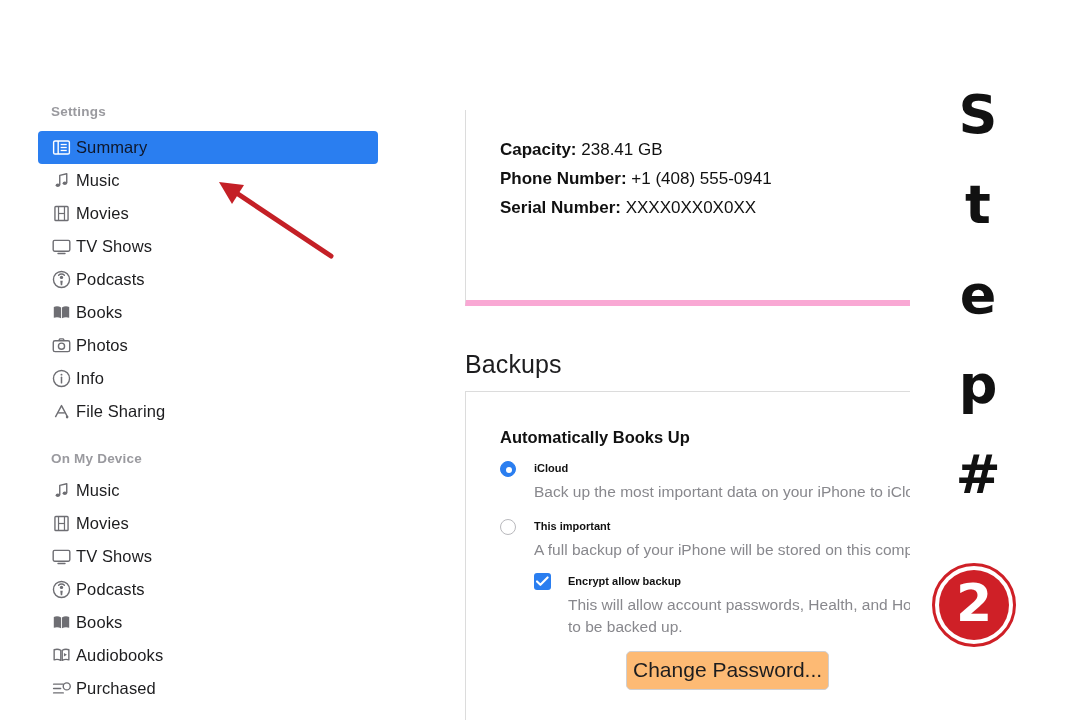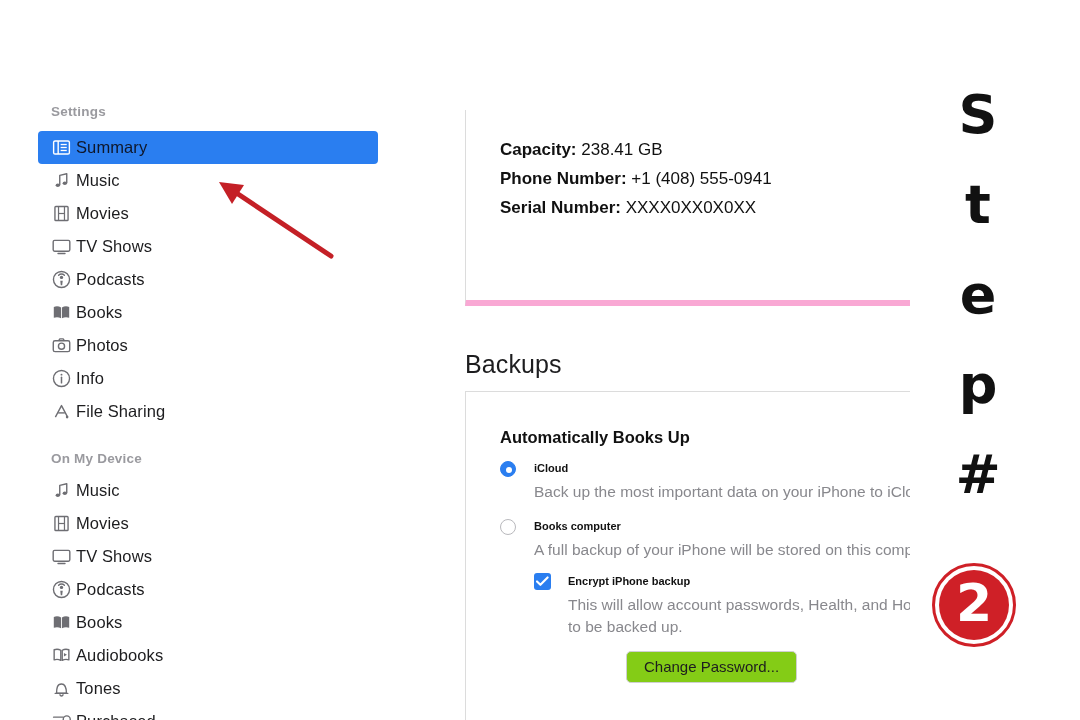--- a/index.html
+++ b/index.html
@@ -73,22 +73,22 @@
   .opt-desc{font-size:15.5px;color:#88888d;line-height:21.5px;margin-top:2px;width:430px;}
 
   .sub{margin-left:34px;margin-top:11px;position:relative;padding-left:34px;}
   .chk{
     position:absolute;left:0;top:2px;width:17px;height:17px;border-radius:3px;
     background:#2a7ef0;box-sizing:border-box;
   }
   .chk svg{position:absolute;left:2px;top:3px;}
   .btn{
     display:inline-block;margin-left:58px;margin-top:14px;
-    padding:6px 17px 7px;border:1px solid #cfcfd2;border-radius:5px;background:#84cc16;
-    font-size:15px;color:#1d1d1f;white-space:nowrap;
+    padding:6px 6px 7px;border:1px solid #cfcfd2;border-radius:5px;background:#fdba74;
+    font-size:21px;color:#1d1d1f;white-space:nowrap;
   }
 
   
   .arrow{position:absolute;left:200px;top:160px;pointer-events:none;}
   .step-col{
     position:absolute;left:938px;top:70px;width:80px;
     display:flex;flex-direction:column;align-items:center;
   }
   .step-ch{
     font-size:54px;font-weight:bold;color:#111;line-height:90px;
@@ -261,30 +261,20 @@
               <path d="M3.6 5.4c2.5-.8 5-.8 7.6.6v11.6c-2.6-1.4-5.1-1.4-7.6-.6z" fill="none" stroke="currentColor" stroke-width="1.6" stroke-linejoin="round"></path>
                <path d="M20.4 5.4c-2.5-.8-5-.8-7.6.6v11.6c2.6-1.4 5.1-1.4 7.6-.6z" fill="none" stroke="currentColor" stroke-width="1.6" stroke-linejoin="round"></path>
                <path d="M14.8 9.2l3.4 2-3.4 2z" fill="currentColor"></path>
             </svg>
           </span>
       <span class="side-lbl">Audiobooks</span>
     </div>
     <div class="side-row">
       <span class="side-ico">
             <svg width="21" height="21" viewBox="0 0 24 24">
-              <path d="M6.4 17.4c0-5.8.6-10.6 5.6-10.6s5.6 4.8 5.6 10.6z" fill="none" stroke="currentColor" stroke-width="1.6" stroke-linejoin="round"></path>
-               <line x1="4.8" y1="17.6" x2="19.2" y2="17.6" stroke="currentColor" stroke-width="1.6" stroke-linecap="round"></line>
-               <path d="M10.2 19.2a1.9 1.9 0 0 0 3.6 0" fill="none" stroke="currentColor" stroke-width="1.6" stroke-linecap="round"></path>
-            </svg>
-          </span>
-      <span class="side-lbl">Tones</span>
-    </div>
-    <div class="side-row">
-      <span class="side-ico">
-            <svg width="21" height="21" viewBox="0 0 24 24">
               <line x1="3" y1="7" x2="14" y2="7" stroke="currentColor" stroke-width="1.7" stroke-linecap="round"></line>
                <line x1="3" y1="12" x2="11" y2="12" stroke="currentColor" stroke-width="1.7" stroke-linecap="round"></line>
                <line x1="3" y1="17" x2="14" y2="17" stroke="currentColor" stroke-width="1.7" stroke-linecap="round"></line>
                <circle cx="18" cy="9.6" r="4" fill="none" stroke="currentColor" stroke-width="1.6"></circle>
             </svg>
           </span>
       <span class="side-lbl">Purchased</span>
     </div>
       </div>
   </div>
@@ -315,31 +305,31 @@
         <div class="bk-head">Automatically Books Up</div>
 
         <div class="opt">
           <span class="radio on"></span>
           <div class="opt-lbl">iCloud</div>
           <div class="opt-desc">Back up the most important data on your iPhone to iCloud.</div>
         </div>
 
         <div class="opt" style="margin-top:13px">
           <span class="radio"></span>
-          <div class="opt-lbl">Books computer</div>
+          <div class="opt-lbl">This important</div>
           <div class="opt-desc">A full backup of your iPhone will be stored on this computer.</div>
         </div>
 
         <div class="sub">
           <span class="chk">
             <svg width="13" height="11" viewBox="0 0 13 11">
               <path d="M1 5.4 L4.4 8.8 L11.6 1.4" fill="none" stroke="#fff" stroke-width="2.1" stroke-linecap="round" stroke-linejoin="round"></path>
             </svg>
           </span>
-          <div class="opt-lbl">Encrypt iPhone backup</div>
+          <div class="opt-lbl">Encrypt allow backup</div>
           <div class="opt-desc">This will allow account passwords, Health, and HomeKit data to be backed up.</div>
           <div class="btn">Change Password...</div>
         </div>
       </div>
     </div>
   </div>
 
   <svg class="arrow" width="160" height="110" viewBox="0 0 160 110">
     <line x1="131" y1="96" x2="29" y2="28" stroke="#c42026" stroke-width="5" stroke-linecap="round"></line>
     <path d="M19 22 L44 25 L32 44 Z" fill="#c42026"></path>

